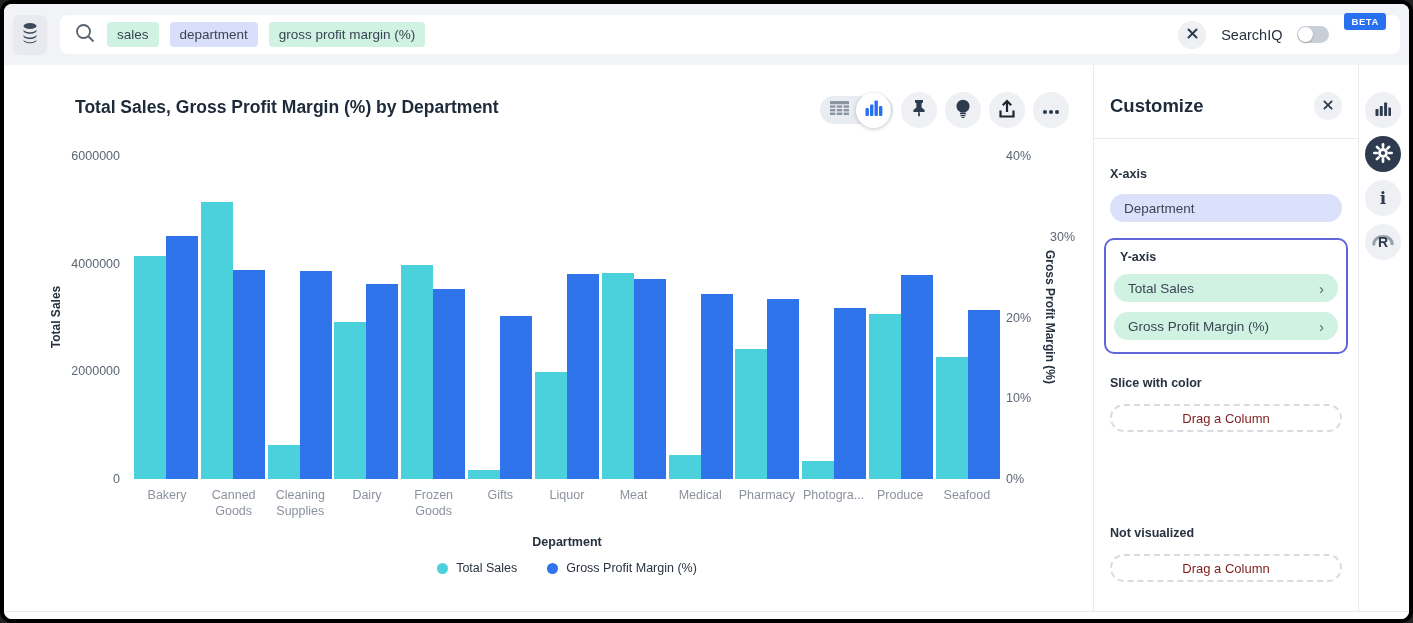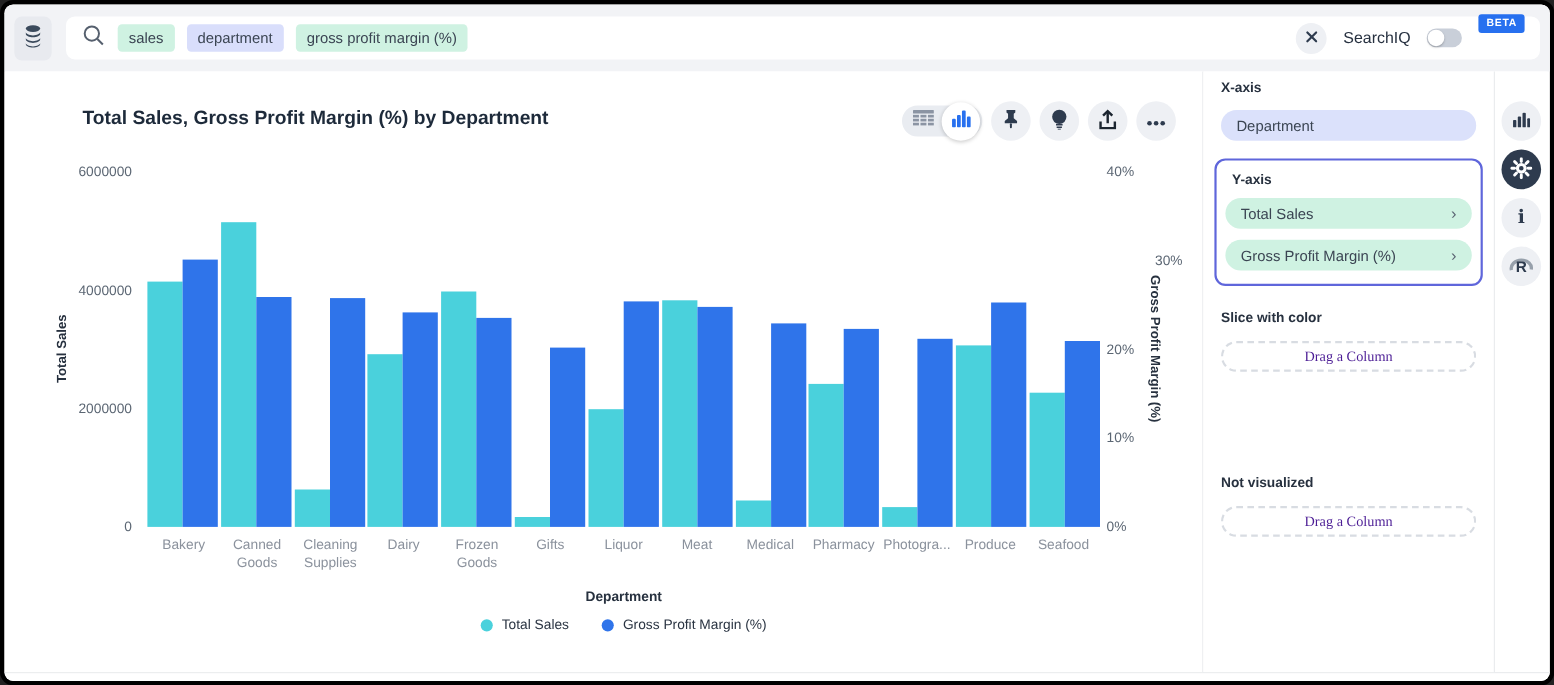--- a/index.html
+++ b/index.html
@@ -139,21 +139,21 @@
   .pill .chev { color: #5a6472; font-size: 15px; line-height: 1; }
   .yaxis-box {
     margin: 16px 10px 0 10px; border: 2px solid #5f66db; border-radius: 10px;
     padding: 10px 6px 12px 6px;
   }
   .yaxis-box .section-label { padding: 0 8px; }
   .yaxis-box .pill { margin: 10px 2px 0 2px; }
   .drag-pill {
     height: 28px; border: 2px dashed #d8dce2; border-radius: 15px;
     display: flex; align-items: center; justify-content: center;
-    font-size: 13px; color: #4c1d95; font-family: Liberation Serif, serif;
+    font-size: 13px; color: #7f1d1d;
   }
 
   
   .strip {
     width: 48px; display: flex; flex-direction: column; align-items: center;
     padding-top: 27px; gap: 8px; background: #fff;
   }
   .strip-btn {
     width: 36px; height: 36px; border-radius: 50%; background: #eef0f4; border: none;
     display: flex; align-items: center; justify-content: center; cursor: pointer;
@@ -389,22 +389,33 @@
             <span>Total Sales</span>
           </div>
           <div class="legend-item">
             <span class="dot blue"></span>
             <span>Gross Profit Margin (%)</span>
           </div>
         </div>
       </div>
 
       <aside class="customize">
-
-        <div class="pad" style="margin-top:8px;">
+        <div class="cust-header">
+          <span class="cust-title">Customize</span>
+          <button class="circle-btn">
+            <span>
+              <svg width="10" height="10" viewBox="0 0 11 11" stroke="#2e3b4e" stroke-width="2" stroke-linecap="round">
+                <line x1="1.5" y1="1.5" x2="9.5" y2="9.5"></line>
+                  <line x1="9.5" y1="1.5" x2="1.5" y2="9.5"></line>
+              </svg>
+            </span>
+          </button>
+        </div>
+
+        <div class="pad" style="margin-top:28px;">
           <div class="section-label">X-axis</div>
           <div class="pill lav" style="margin-top:13px;">Department</div>
         </div>
 
         <div class="yaxis-box">
           <div class="section-label">Y-axis</div>
           <div class="pill mint">
             <span>Total Sales</span>
             <span class="chev">›</span>
           </div>

